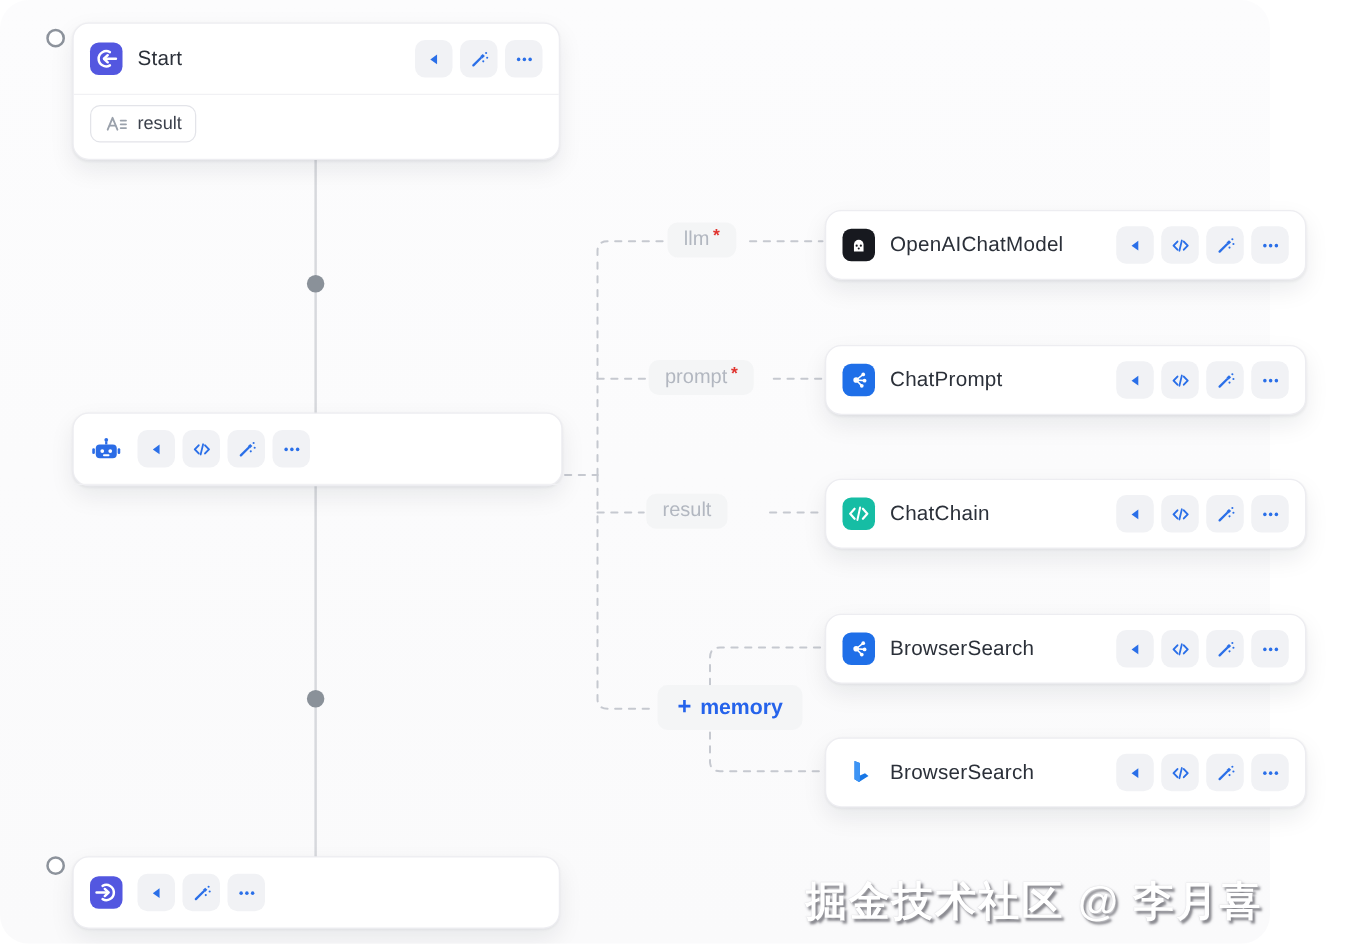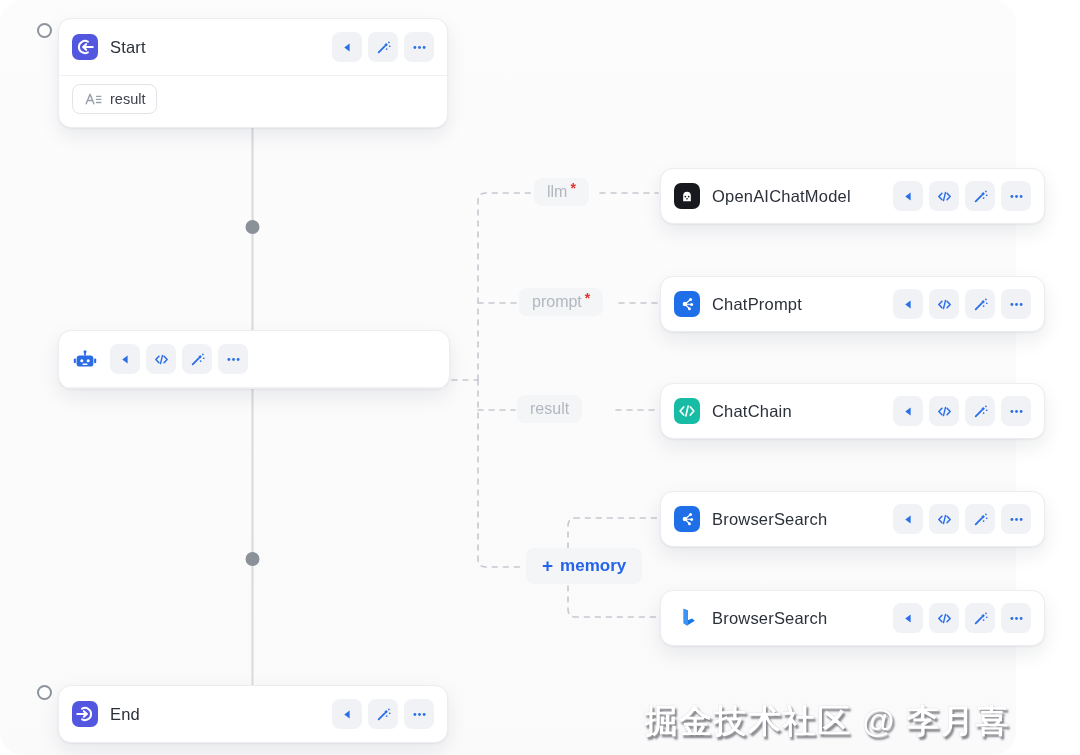--- a/index.html
+++ b/index.html
@@ -173,21 +173,20 @@
 
   <div class="node" style="left:58px;top:685px;width:390px">
     <div class="nhead">
       <span class="nicon indigo">
         <svg viewBox="0 0 24 24">
             <path d="M8.5 5.6 A7.3 7.3 0 1 1 8.5 18.4" stroke="#fff" stroke-width="2.4" fill="none" stroke-linecap="round"></path>
             <path d="M2.7 12 H 13.8" stroke="#fff" stroke-width="2.4" stroke-linecap="round"></path>
             <path d="M10.6 8.6 L14.2 12 L10.6 15.4" stroke="#fff" stroke-width="2.4" fill="none" stroke-linecap="round" stroke-linejoin="round"></path>
           </svg>
       </span>
-      <span class="ntitle">End</span>
       <div class="btns">
         <button class="ibtn">
             <svg viewBox="0 0 24 24">
               <path d="M15 6.4 L7.4 12 L15 17.6 Z" fill="#2a6fe8"></path>
             </svg>
           </button>
         <button class="ibtn">
             <svg viewBox="0 0 24 24">
               <path d="M5.2 18.8 L13.6 10.4" stroke="#2a6fe8" stroke-width="2.6" stroke-linecap="round"></path>
               <path d="M13 8.6 L15.8 5.8 L18.2 8.2 L15.4 11 Z" fill="#2a6fe8"></path>

